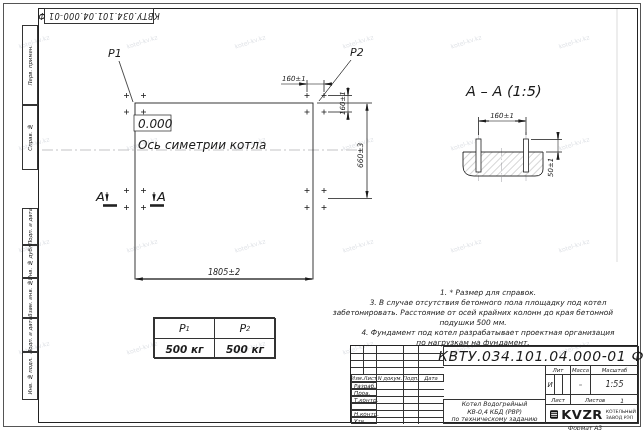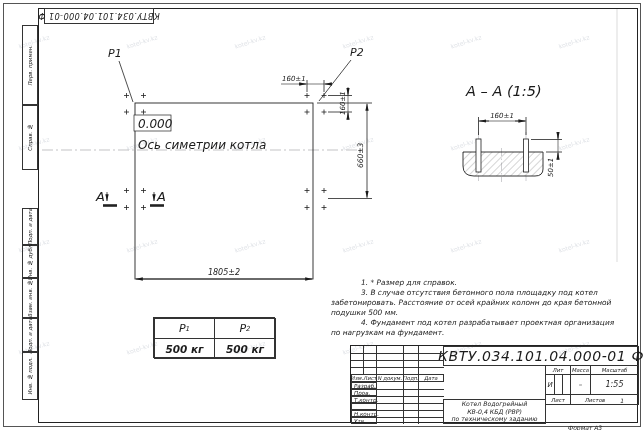--- a/index.html
+++ b/index.html
@@ -10,21 +10,21 @@
   .frame{left:38px;top:8px;width:600px;height:415px;border:1.7px solid #222;}
   .stamp{left:22px;width:16px;border:1px solid #333;display:flex;align-items:center;justify-content:center;}
   .stamp span{writing-mode:vertical-rl;transform:rotate(180deg);font-size:5.4px;font-style:italic;color:#222;white-space:nowrap;}
   .cornerbox{left:44px;top:8px;width:110px;height:16px;border:1px solid #333;display:flex;align-items:center;justify-content:center;}
   .cornerbox span{transform:rotate(180deg);font-size:8.2px;font-style:italic;letter-spacing:.4px;white-space:nowrap;}
   .wm-layer{left:0;top:0;width:644px;height:430px;pointer-events:none;}
   .wm{position:absolute;font-size:6px;color:rgba(140,150,165,.30);transform:rotate(-18deg);white-space:nowrap;}
   svg.draw{position:absolute;left:0;top:0;}
   svg text{font-family:"DejaVu Sans",sans-serif;font-style:italic;fill:#1a1a1a;}
   
-  .notes{left:331px;top:278px;width:284px;font-size:7.4px;font-style:italic;line-height:9.9px;color:#222;}
+  .notes{left:331px;top:288px;width:284px;font-size:7.4px;font-style:italic;line-height:9.9px;color:#222;text-align:center;}
   .notes p{margin:0;text-indent:30px;}
   
   .ltable{left:153px;top:317px;width:122px;height:41px;border:1px solid #333;}
   .ltable .c{position:absolute;box-sizing:border-box;border:1px solid #333;display:flex;align-items:center;justify-content:center;font-style:italic;}
   .lt-h{font-size:11px;} .lt-h sub{font-size:7px;}
   .lt-v{font-size:10.5px;font-weight:600;}
   
   .tb{left:350px;top:345px;width:288px;height:78px;border:1.6px solid #222;font-style:italic;}
   .tb .c{position:absolute;box-sizing:border-box;border:1px solid #333;}
   .tb .lab{display:flex;align-items:center;justify-content:center;text-align:center;}
@@ -270,16 +270,29 @@
     <div class="c" style="left:211px;top:28px;width:9px;height:21px;"></div>
     <div class="c lab" style="left:219px;top:28px;width:21px;height:21px;font-size:7px;">–</div>
     <div class="c lab" style="left:239px;top:28px;width:49px;height:21px;font-size:8px;">1:55</div>
 
     <div class="c lab" style="left:194px;top:48px;width:26px;height:11px;font-size:5.4px;">Лист</div>
     <div class="c" style="left:219px;top:48px;width:69px;height:11px;">
       <span style="position:absolute;left:14px;top:2px;font-size:5.4px;">Листов</span>
       <span style="position:absolute;right:14px;top:2px;font-size:6px;">1</span>
     </div>
 
+    <div class="c" style="left:194px;top:58px;width:94px;height:20px;">
+      <div class="logo-row">
+        <svg width="13" height="13" viewBox="0 0 14 14">
+          <rect width="14" height="14" rx="2.5" fill="#111"></rect>
+          <path d="M2 4h10M2 7h10M2 10h10" stroke="#fff" stroke-width="1.5"></path>
+        </svg>
+        <span class="logo-kvzr">KVZR</span>
+        <span class="logo-sub">
+          <div>КОТЕЛЬНЫЙ</div>
+          <div>ЗАВОД РЭП</div>
+        </span>
+      </div>
+    </div>
   </div>
 
   <div class="abs fmt">Формат А3</div>
 </div>
 
 </body></html>

